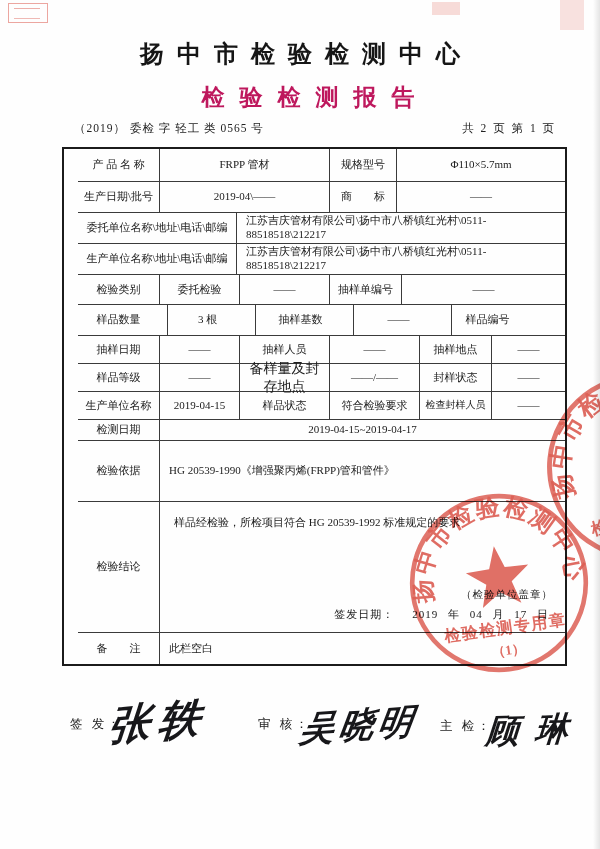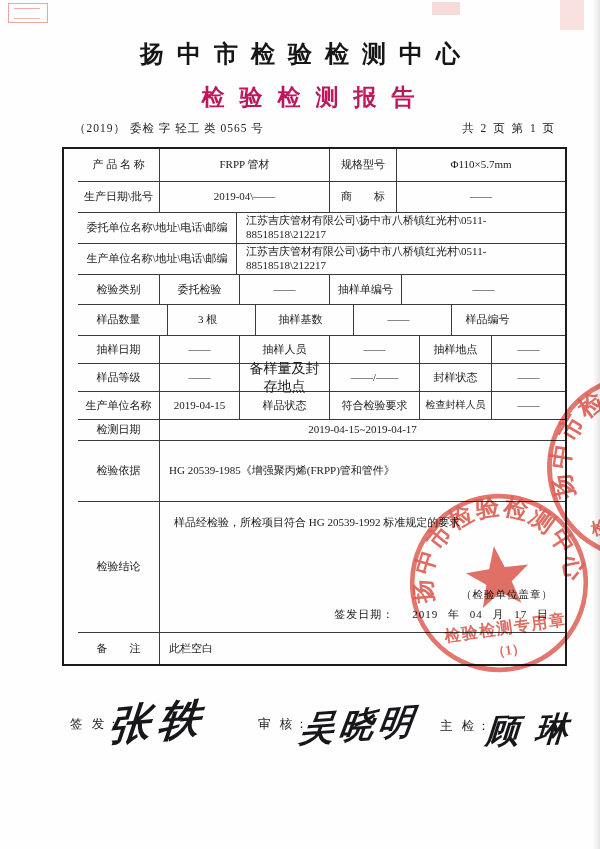--- a/index.html
+++ b/index.html
@@ -152,21 +152,21 @@
     <div class="cell grow">——</div>
   </div>
 
   <div class="trow" style="height:21px;">
     <div class="cell w81">检测日期</div>
     <div class="cell grow">2019-04-15~2019-04-17</div>
   </div>
 
   <div class="trow" style="height:61px;">
     <div class="cell w81">检验依据</div>
-    <div class="cell grow left">HG 20539-1985《增强聚丙烯(FRPP)管和管件》</div>
+    <div class="cell grow left">HG 20539-1990《增强聚丙烯(FRPP)管和管件》</div>
   </div>
 
   <div class="trow" style="height:131px;">
     <div class="cell w81">检验结论</div>
     <div class="cell grow concl">
       <div class="concl-text">样品经检验，所检项目符合 HG 20539-1992 标准规定的要求</div>
       <div class="seal-note">（检验单位盖章）</div>
       <div class="issue-line">
         <span>签发日期：</span><span class="dt">2019 年 04 月 17 日</span>
       </div>

